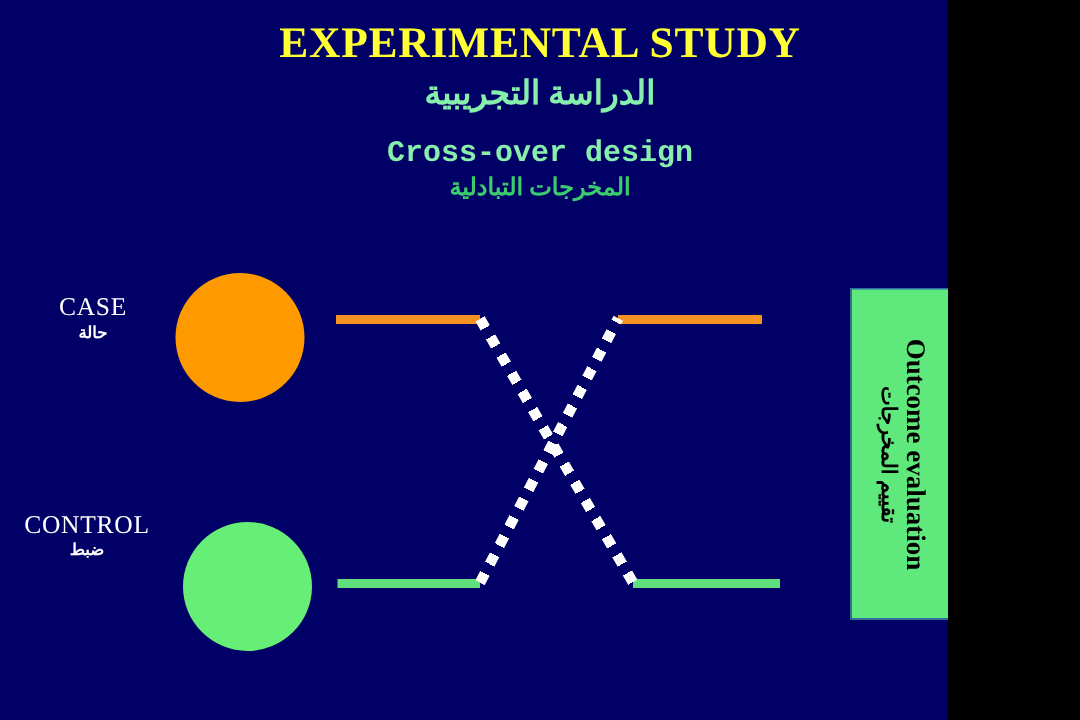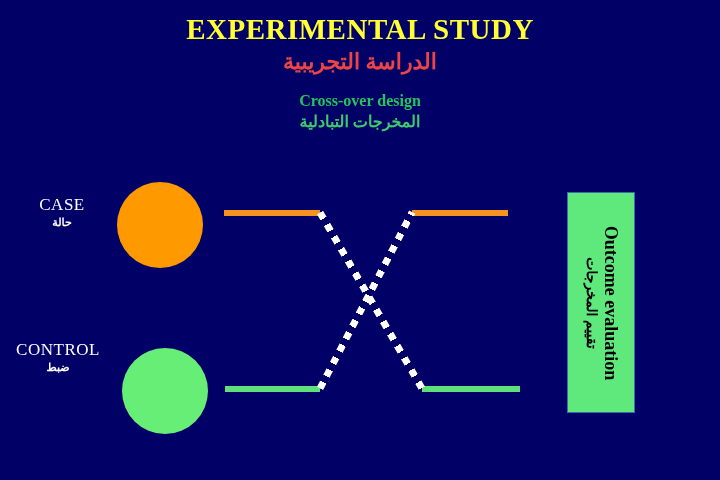--- a/index.html
+++ b/index.html
@@ -3,21 +3,21 @@
 <meta charset="utf-8">
 <title>Experimental Study Slide</title>
 <style>
   html, body {
     margin: 0;
     padding: 0;
     background: #000000;
   }
   #slide {
     position: relative;
-    width: 720px;
+    width: 632px;
     height: 480px;
     overflow: hidden;
     background: #000066;
     font-family: "Liberation Serif", "DejaVu Serif", serif;
     -webkit-font-smoothing: antialiased;
   }
 
   
   .title-block {
     position: absolute;
@@ -30,38 +30,39 @@
     font-size: 29px;
     font-weight: bold;
     color: #FFFF33;
     letter-spacing: 0.5px;
     line-height: 1.05;
     white-space: nowrap;
   }
   .title-arabic {
     font-size: 22px;
     font-weight: bold;
-    color: #ef4444;
+    color: #86efac;
     line-height: 1.25;
     direction: rtl;
     margin-top: 4px;
   }
   .subtitle-block {
     position: absolute;
     left: 0;
     top: 92px;
     width: 720px;
     text-align: center;
   }
   .subtitle-main {
-    font-size: 16px;
-    font-weight: bold;
-    color: #22c55e;
+    font-size: 20px;
+    font-weight: bold;
+    color: #86efac;
     line-height: 1.1;
     white-space: nowrap;
+    font-family: Liberation Mono, monospace;
   }
   .subtitle-arabic {
     font-size: 16px;
     font-weight: bold;
     color: #3CCB6E;
     direction: rtl;
     line-height: 1.3;
     margin-top: 2px;
   }
 

